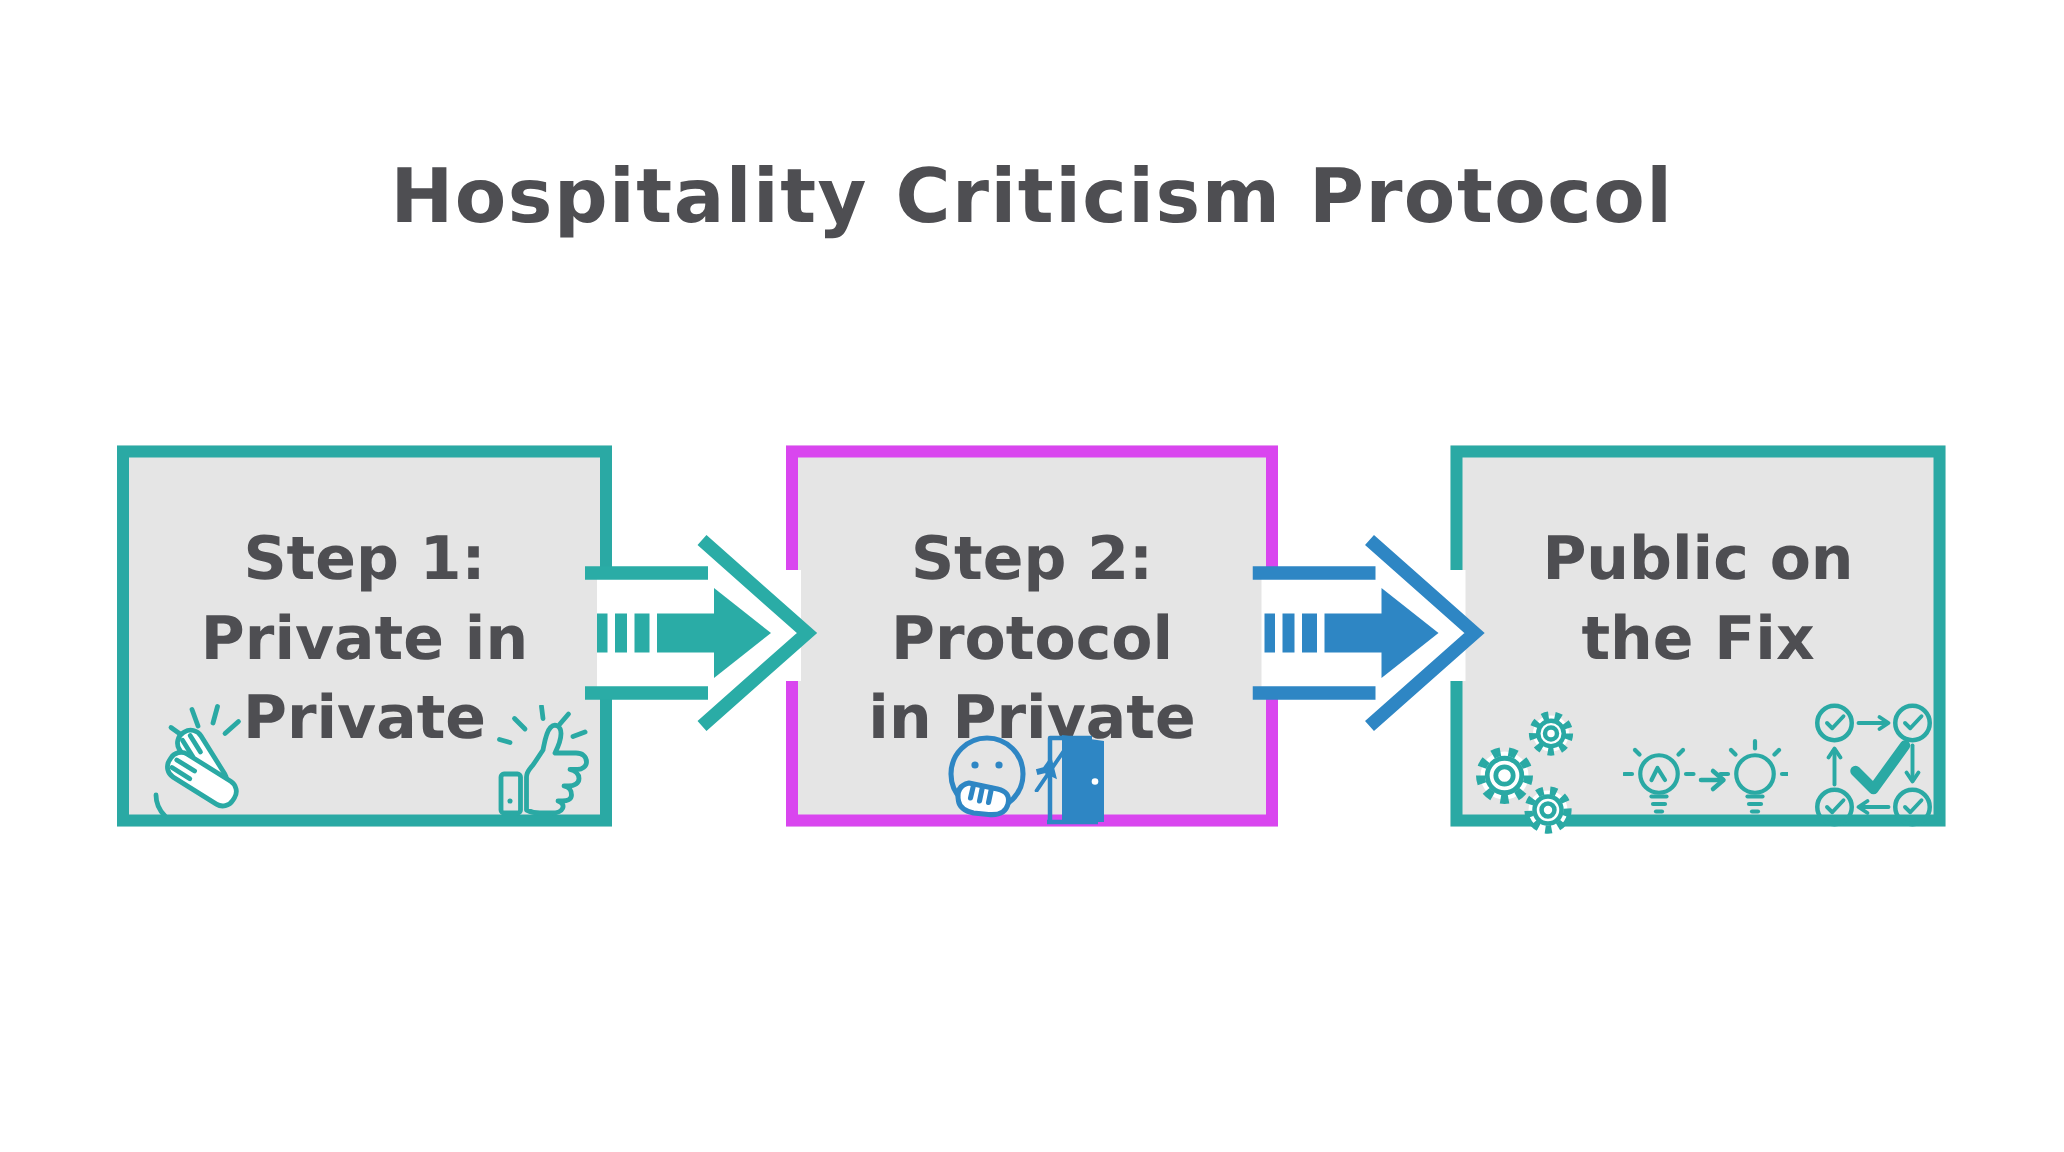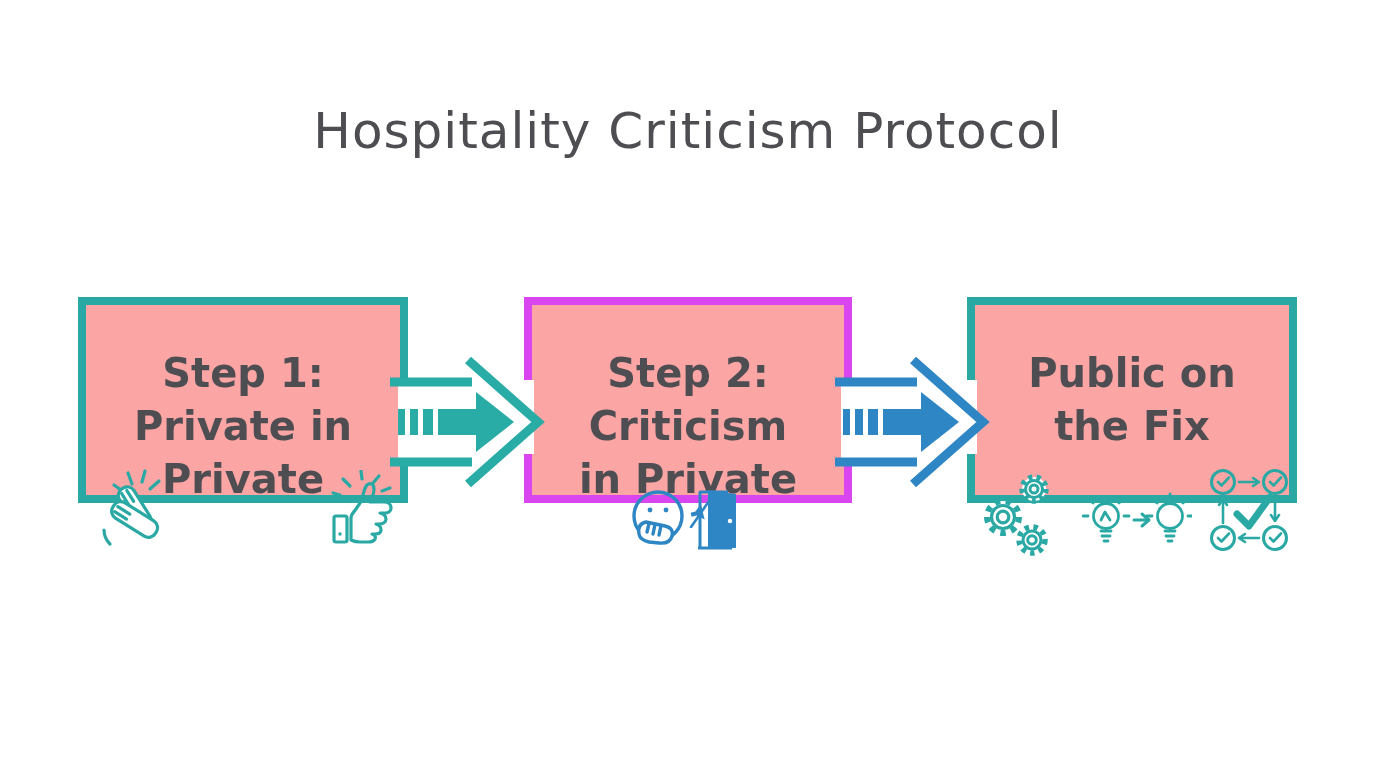--- a/index.html
+++ b/index.html
@@ -2,25 +2,25 @@
 <html><head>
 <meta charset="utf-8">
 <style>
   html,body{margin:0;padding:0;background:#fff;}
   #canvas{
     position:relative;width:1376px;height:768px;background:#ffffff;overflow:hidden;
     font-family:"DejaVu Sans","Liberation Sans",sans-serif;
   }
   .title{
     position:absolute;left:0;top:102px;width:1376px;text-align:center;
-    font-size:50px;font-weight:400;color:#4e4e52;letter-spacing:1px;
+    font-size:50px;font-weight:700;color:#4e4e52;letter-spacing:1px;
   }
   .step-box{
-    position:absolute;top:297px;height:206px;box-sizing:border-box;
-    background:#fca5a5;z-index:1;
+    position:absolute;top:297px;height:254px;box-sizing:border-box;
+    background:#e5e5e5;z-index:1;
   }
   .step-box.teal{border:8px solid #2aa9a4;}
   .step-box.blue{border:8px solid #d946ef;}
   .box1{left:78px;width:330px;}
   .box2{left:524px;width:328px;}
   .box3{left:967px;width:330px;}
   .step-text{
     position:absolute;left:0;top:42px;width:100%;text-align:center;
     font-size:40px;font-weight:700;color:#4e4e52;line-height:1.33;
   }
@@ -39,21 +39,21 @@
     <div class="step-text">
       <div>Step 1:</div>
       <div>Private in</div>
       <div>Private</div>
     </div>
   </div>
 
   <div class="step-box blue box2">
     <div class="step-text">
       <div>Step 2:</div>
-      <div>Criticism</div>
+      <div>Protocol</div>
       <div>in Private</div>
     </div>
   </div>
 
   <div class="step-box teal box3">
     <div class="step-text">
       <div>Public on</div>
       <div>the Fix</div>
     </div>
   </div>

